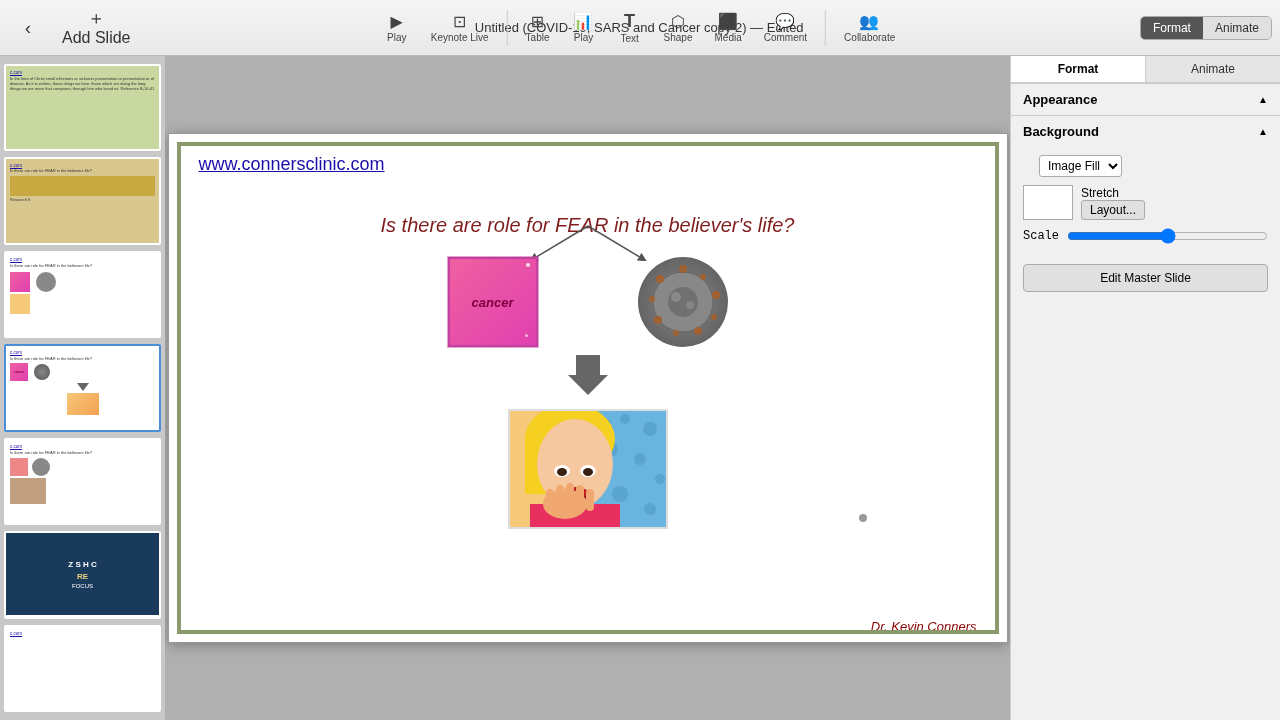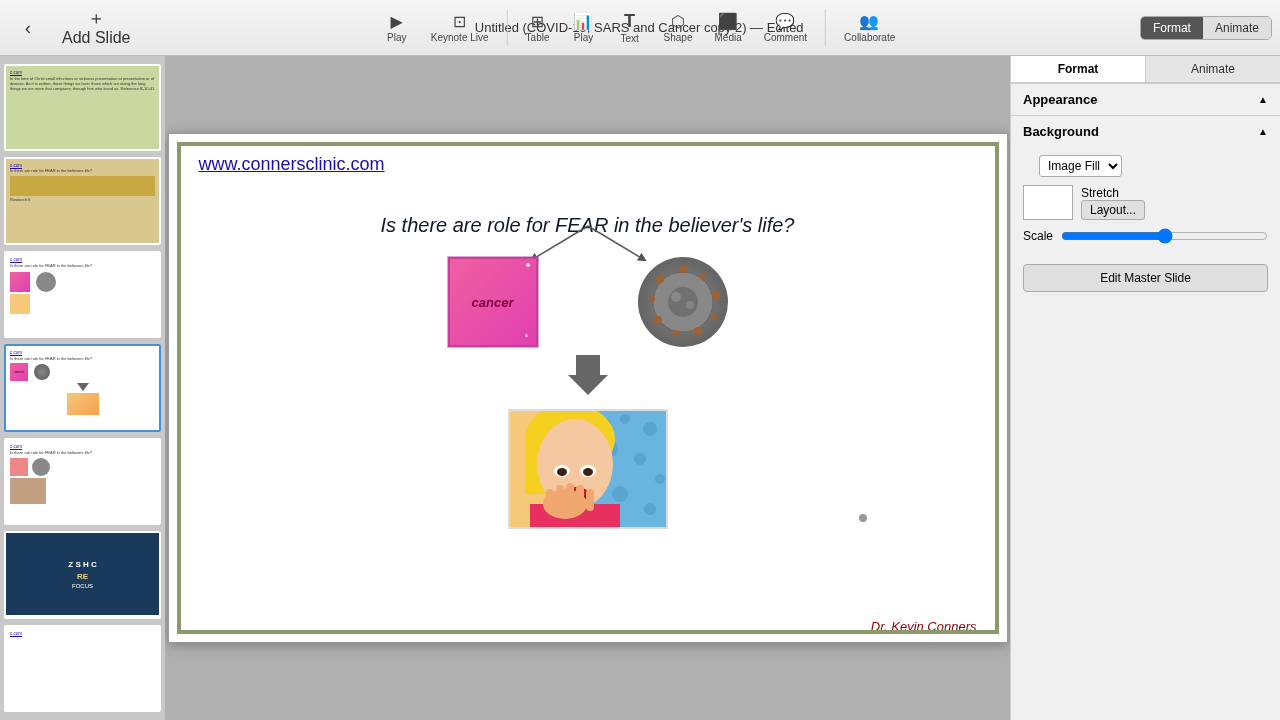--- a/index.html
+++ b/index.html
@@ -107,21 +107,21 @@
       left: 30px;
       color: #1a0dab;
       text-decoration: underline;
       font-size: 18px;
     }
 
     .slide-question {
       font-size: 20px;
       text-align: left;
       margin-top: 60px;
-      color: #0f172a;
+      color: #7f1d1d;
       font-style: italic;
     }
 
     .slide-diagram {
       display: flex;
       flex-direction: column;
       align-items: center;
       margin-top: 10px;
     }
 
@@ -270,21 +270,21 @@
     .bg-stretch-label { font-size: 12px; }
     .bg-choose-btn {
       font-size: 12px;
       padding: 2px 8px;
       border: 1px solid #aaa;
       border-radius: 3px;
       background: #e0e0e0;
       cursor: pointer;
     }
     .scale-row { display: flex; align-items: center; gap: 8px; margin-top: 8px; }
-    .scale-label { font-size: 12px; }
+    .scale-label { font-size: 12px; font-family: Liberation Mono, monospace; }
     .scale-slider { flex: 1; }
     .edit-master-btn {
       margin: 12px;
       padding: 6px;
       font-size: 12px;
       background: #e0e0e0;
       border: 1px solid #aaa;
       border-radius: 4px;
       cursor: pointer;
       width: calc(100% - 24px);

